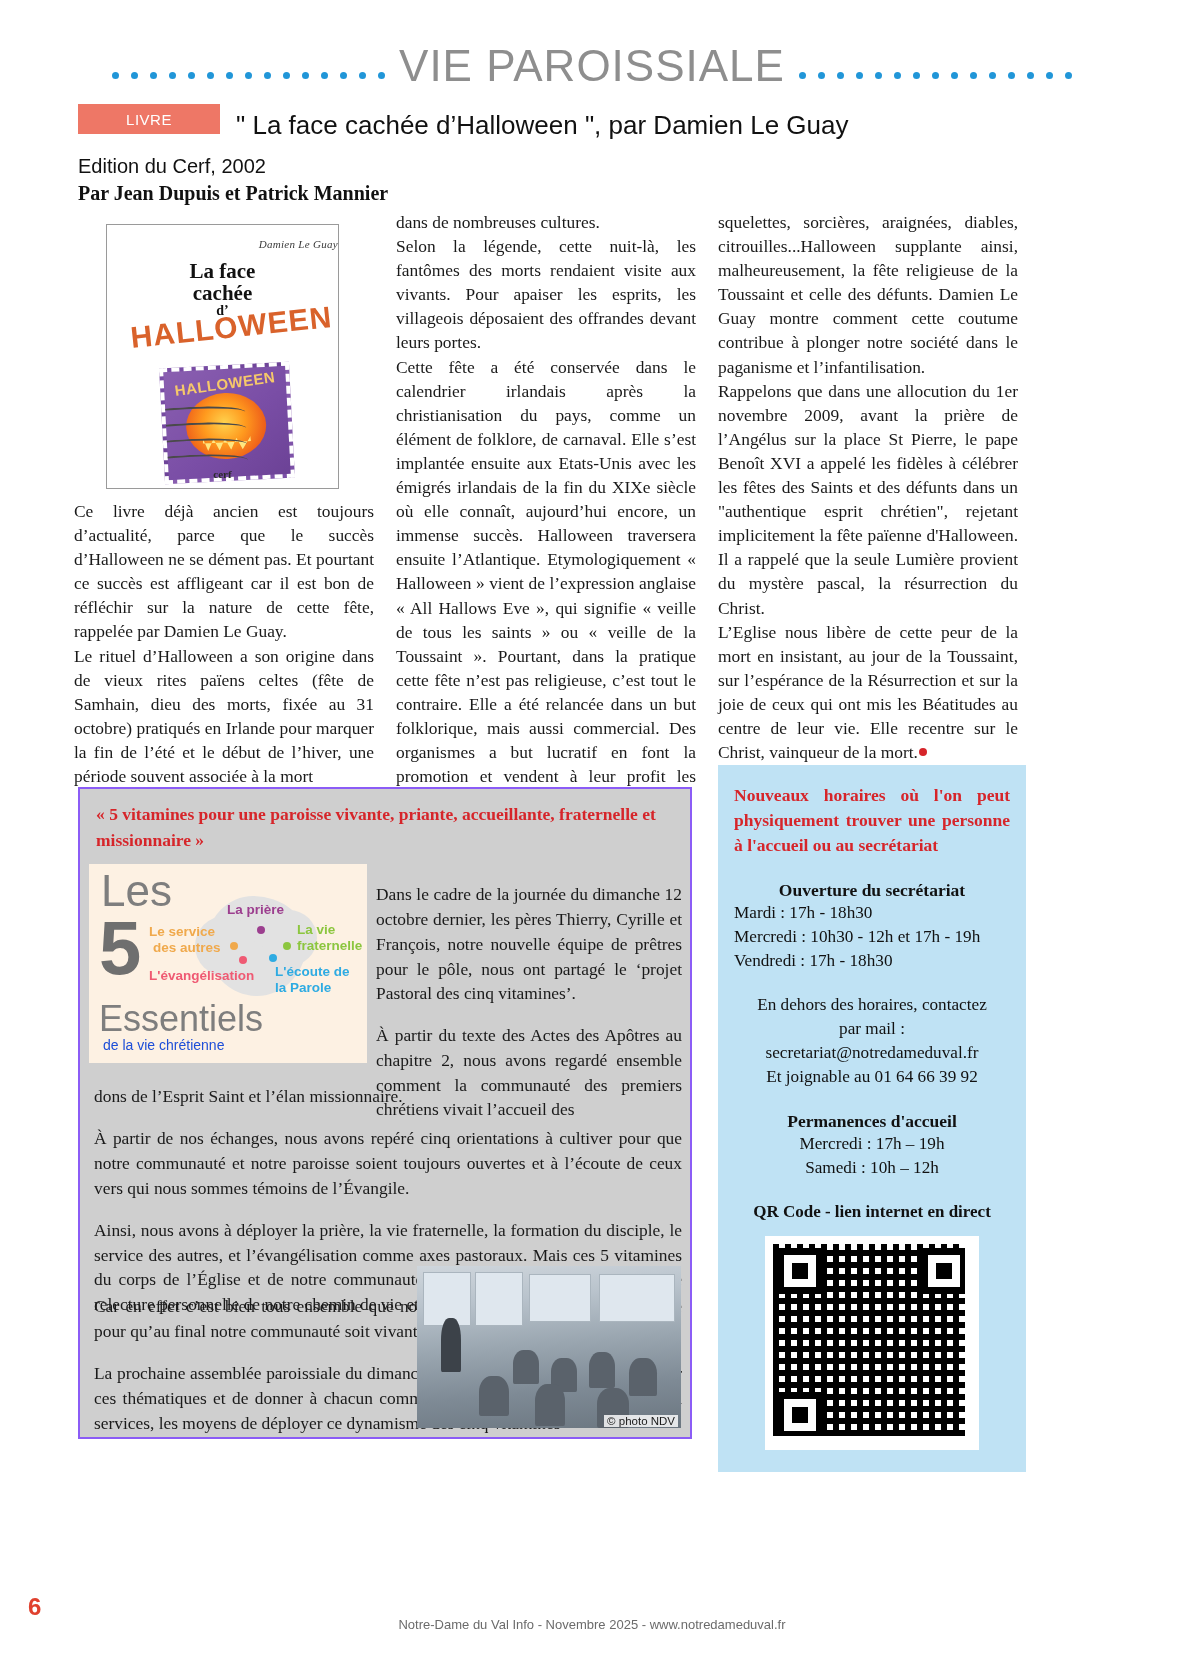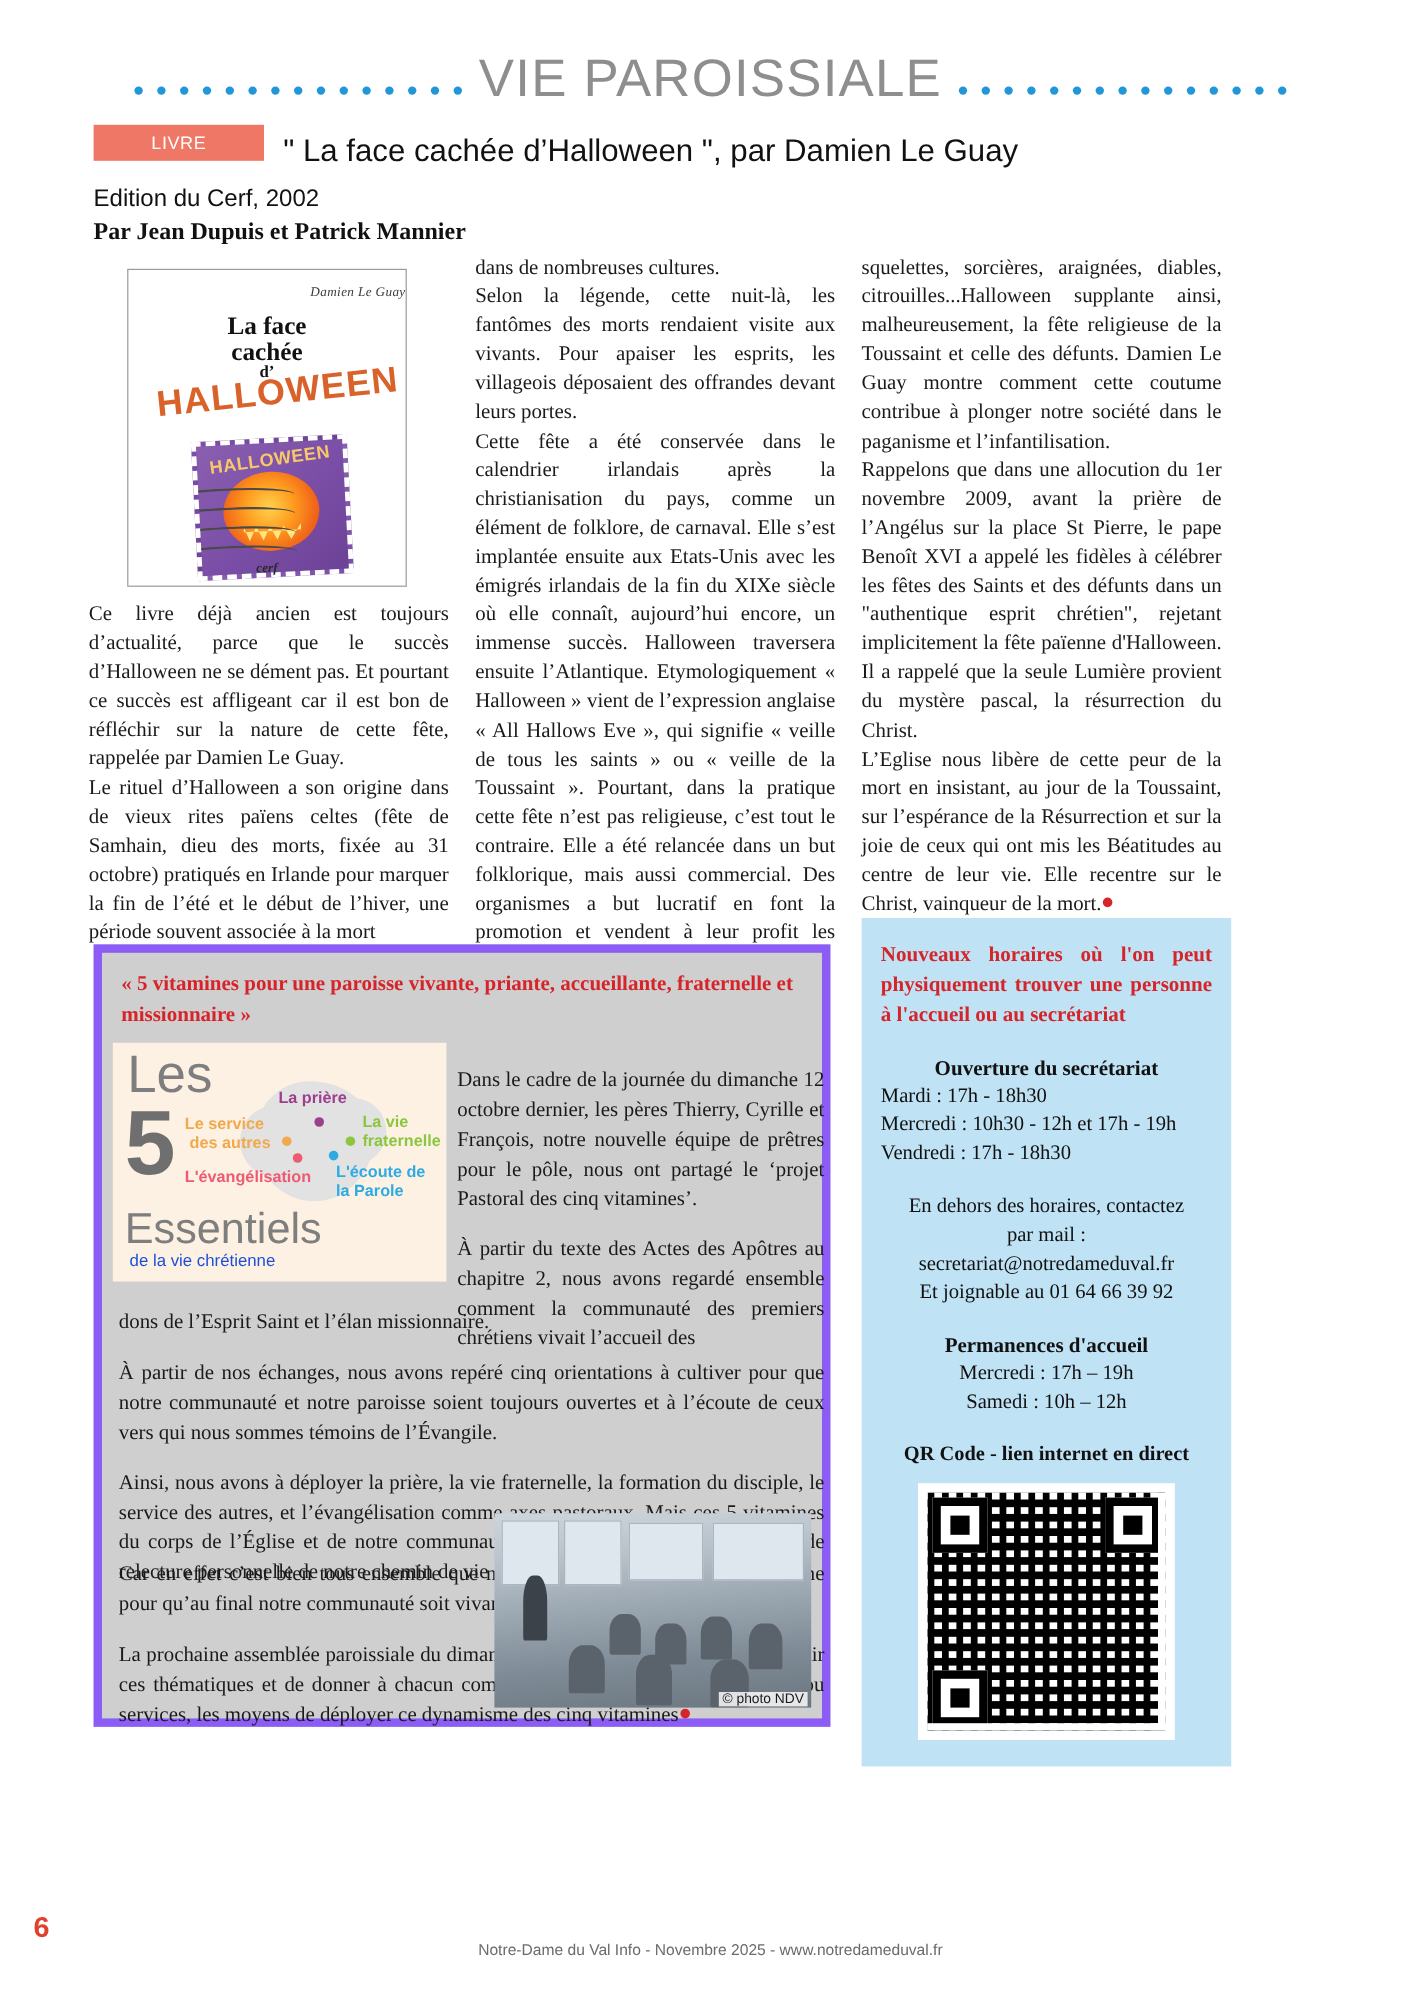--- a/index.html
+++ b/index.html
@@ -172,21 +172,20 @@
     left: -40px;
     width: 120px; height: 14px;
     border-top: 2px solid #4a4a4a;
     border-radius: 50%;
   }
   .bc-cerf {
     position: absolute;
     bottom: 8px; left: 0; width: 100%;
     text-align: center;
     font-family: "Liberation Serif", serif;
-    font-style: italic;
     font-weight: bold;
     font-size: 11px;
     color: #2a2a2a;
   }
 
   
   .col {
     position: absolute;
     font-family: "Liberation Serif", serif;
     font-size: 17.4px;
@@ -206,21 +205,21 @@
     vertical-align: 2px;
     margin-left: 1px;
   }
 
   
   .vitamines-box {
     position: absolute;
     left: 78px; top: 787px;
     width: 614px; height: 652px;
     background: #cfcfcf;
-    border: 7px solid #8b5cf6;
+    border: 2px solid #8b5cf6;
     box-sizing: border-box;
   }
   .vitamines-title {
     position: absolute;
     left: 16px; top: 12px;
     width: 586px;
     font-family: "Liberation Serif", serif;
     font-weight: bold;
     font-size: 17.5px;
     line-height: 1.5;

